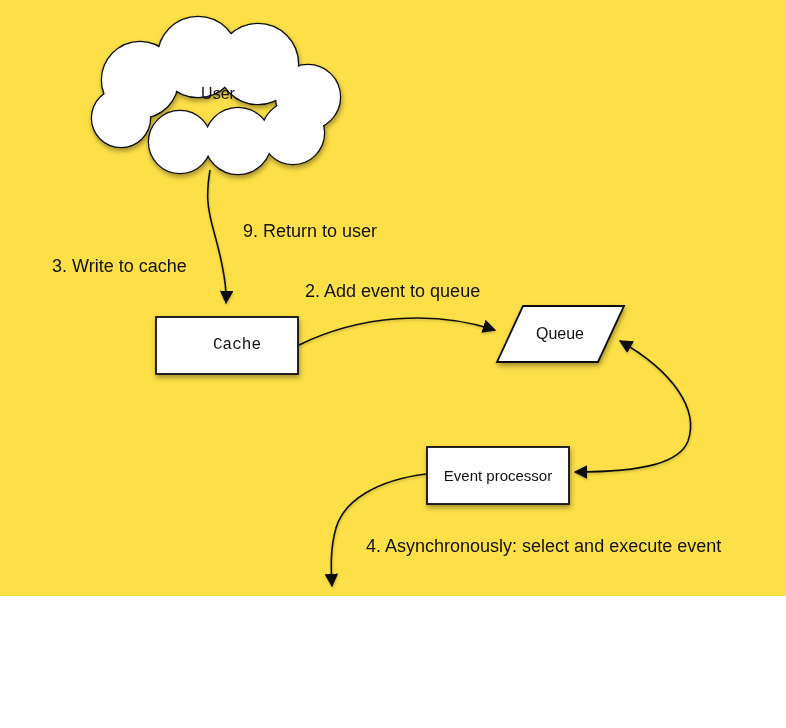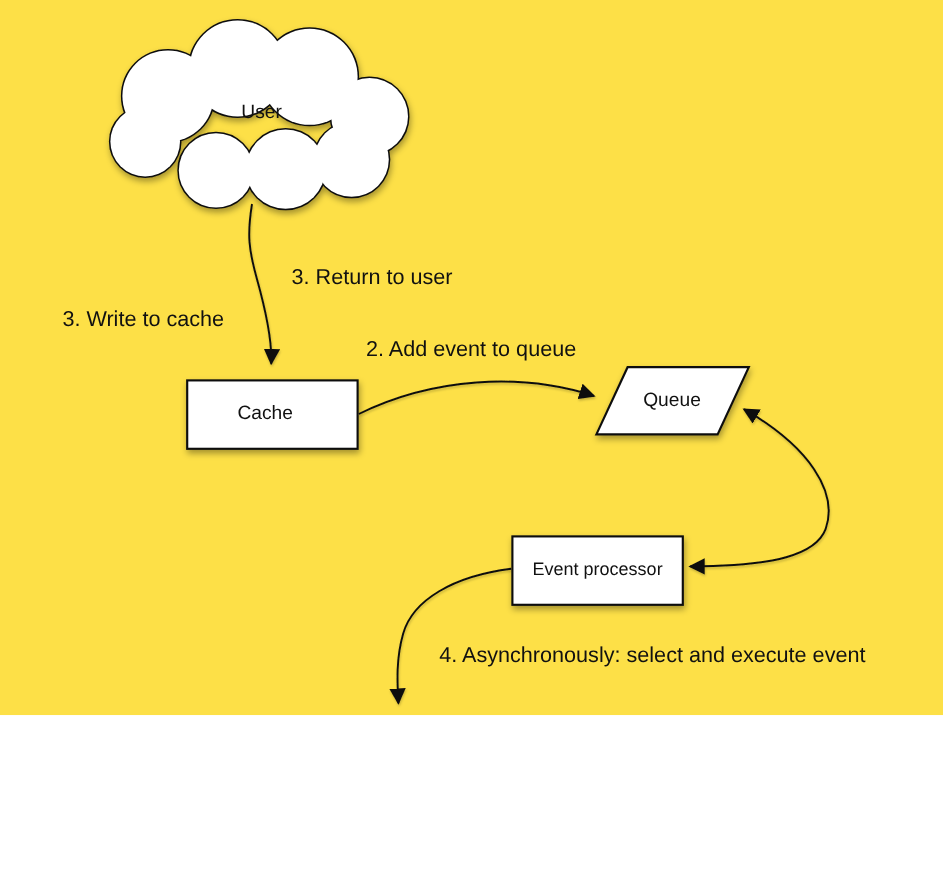--- a/index.html
+++ b/index.html
@@ -93,23 +93,23 @@
 
     <rect x="427" y="447" width="142" height="57" fill="#ffffff" stroke="#111111" stroke-width="1.8" filter="url(#shape-shadow)"></rect>
 
     <g filter="url(#shape-shadow)">
       <path d="M 272,612 L 272,687 A 60,12 0 0 0 392,687 L 392,612" fill="#ffffff" stroke="#111111" stroke-width="1.8"></path>
       <ellipse cx="332" cy="612" rx="60" ry="12" fill="#ffffff" stroke="#111111" stroke-width="1.8"></ellipse>
     </g>
   </svg>
 
   <div class="label node-label" style="left:218px; top:94px;">User</div>
-  <div class="label node-label" style="left:221px; top:345px;">Cache</div>
+  <div class="label node-label" style="left:237px; top:345px;font-family:Liberation Mono, monospace;">Cache</div>
   <div class="label node-label" style="left:560px; top:334px;">Queue</div>
   <div class="label node-label small" style="left:498px; top:475px;">Event processor</div>
   <div class="label node-label" style="left:332px; top:660px;">DB</div>
 
   <div class="label edge-label" style="left:52px; top:266px;">3. Write to cache</div>
   <div class="label edge-label" style="left:305px; top:291px;">2. Add event to queue</div>
-  <div class="label edge-label" style="left:243px; top:231px;">3. Return to user</div>
+  <div class="label edge-label" style="left:243px; top:231px;">9. Return to user</div>
   <div class="label edge-label" style="left:366px; top:546px;">4. Asynchronously: select and execute event</div>
 
 </div>
 
 </body></html>

